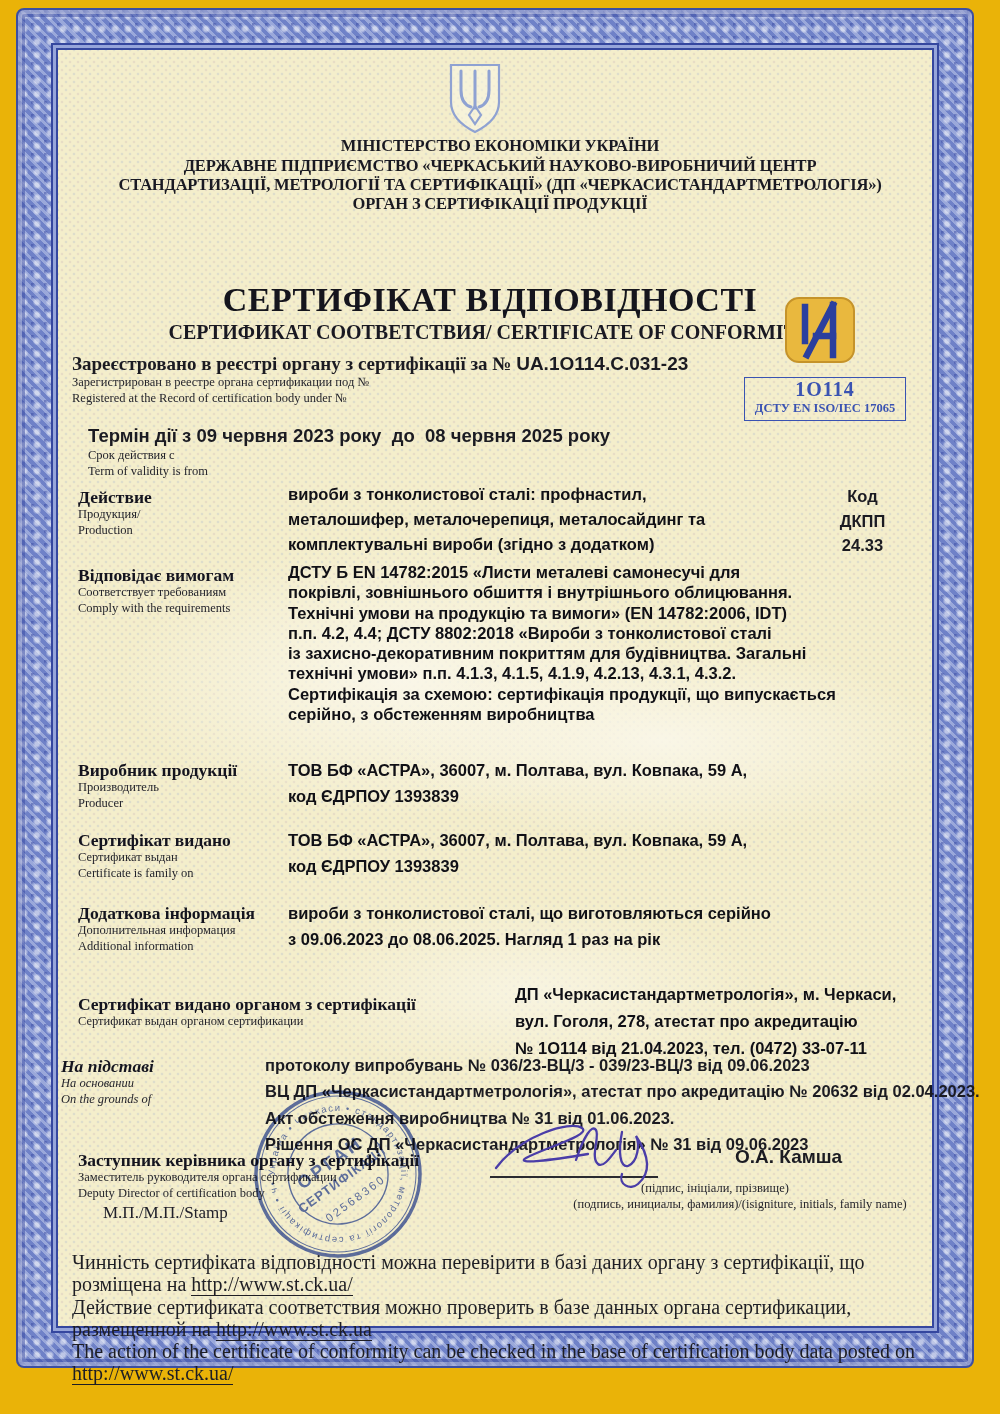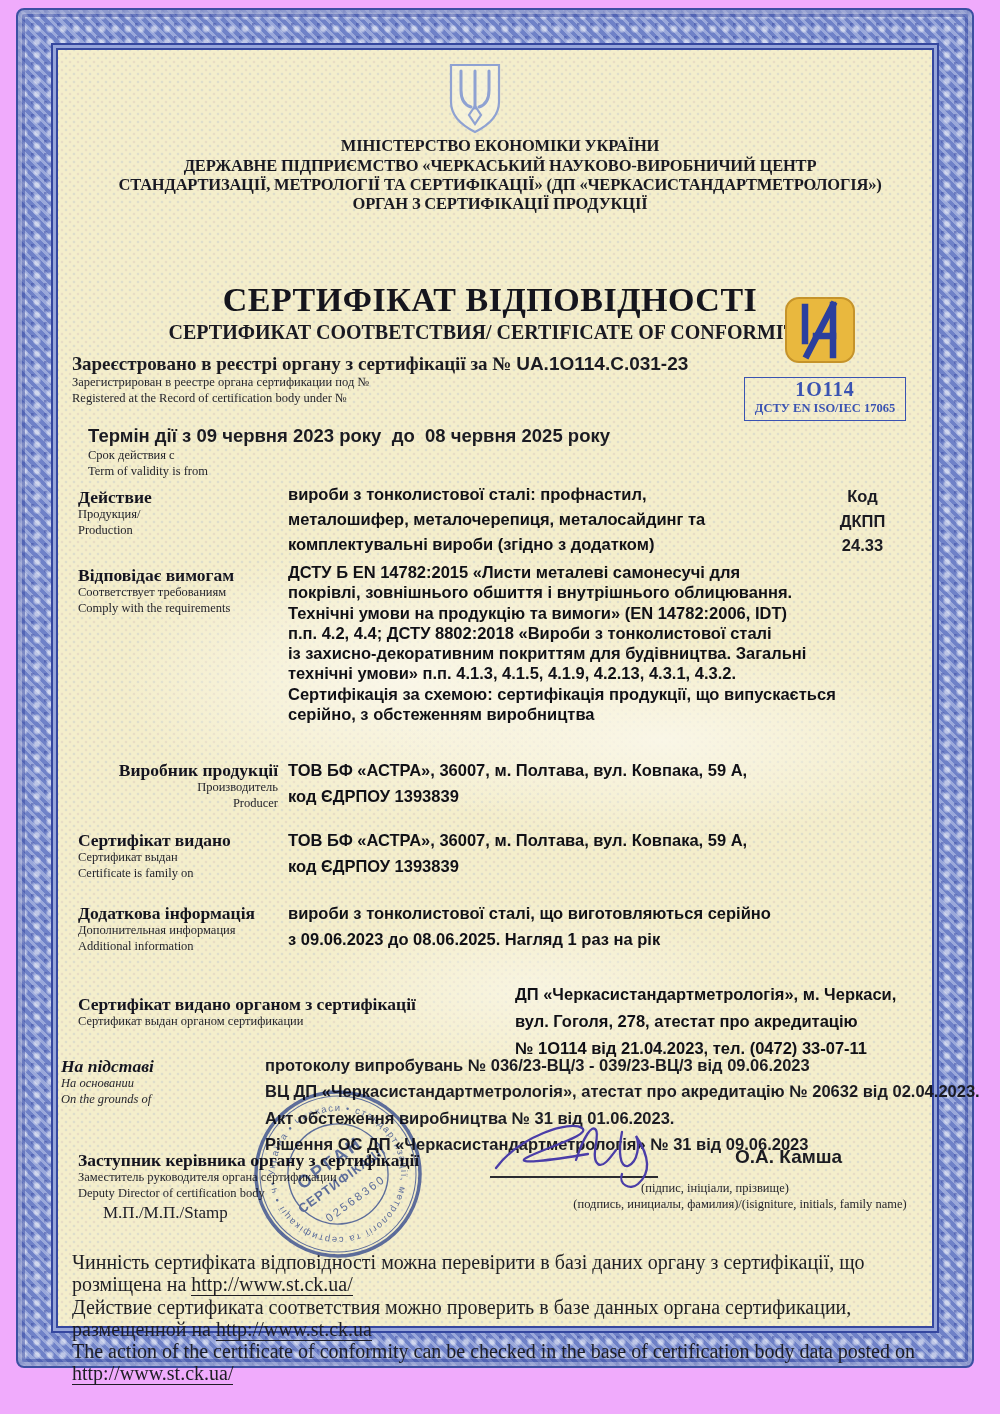--- a/index.html
+++ b/index.html
@@ -1,18 +1,18 @@
 <!DOCTYPE html>
 <html><head>
 <meta charset="utf-8">
 <style>
   html,body{margin:0;padding:0;background:#e8e8e6;}
   .page{
     position:relative;width:1000px;height:1414px;margin:0 auto;
-    background:#f0abfc;overflow:hidden;
+    background:#eab308;overflow:hidden;
     font-family:"Liberation Serif", serif;color:#1b1b22;
   }
   
   .frame{
     position:absolute;left:16px;top:8px;right:26px;bottom:46px;z-index:1;
     background-color:#7e90d0;
     background-image:
       radial-gradient(circle at 6px 6px, rgba(255,255,255,.55) 2px, rgba(255,255,255,0) 4.5px),
       radial-gradient(circle at 0 0, rgba(40,56,150,.38) 2px, transparent 4px),
       repeating-linear-gradient(45deg, rgba(255,255,255,.22) 0 3px, rgba(58,78,170,.22) 3px 7px);
@@ -120,21 +120,21 @@
   </div>
   <div class="abs sans-b val" style="left:288px;top:562px;width:600px;font-size:16.5px;line-height:20.3px;">ДСТУ Б EN 14782:2015 «Листи металеві самонесучі для
 покрівлі, зовнішнього обшиття і внутрішнього облицювання.
 Технічні умови на продукцію та вимоги» (EN 14782:2006, IDT)
 п.п. 4.2, 4.4; ДСТУ 8802:2018 «Вироби з тонколистової сталі
 із захисно-декоративним покриттям для будівництва. Загальні
 технічні умови» п.п. 4.1.3, 4.1.5, 4.1.9, 4.2.13, 4.3.1, 4.3.2.
 Сертифікація за схемою: сертифікація продукції, що випускається
 серійно, з обстеженням виробництва</div>
 
-  <div class="abs" style="left:78px;top:760px;width:200px;text-align:right;">
+  <div class="abs" style="left:78px;top:760px;width:200px;">
     <div class="ser-b lbl">Виробник продукції</div>
     <div class="small">Производитель</div>
     <div class="small">Producer</div>
   </div>
   <div class="abs sans-b val" style="left:288px;top:757px;width:600px;line-height:26px;">ТОВ БФ «АСТРА», 36007, м. Полтава, вул. Ковпака, 59 А,
 код ЄДРПОУ 1393839</div>
 
   <div class="abs" style="left:78px;top:830px;width:220px;">
     <div class="ser-b lbl">Сертифікат видано</div>
     <div class="small">Сертификат выдан</div>

